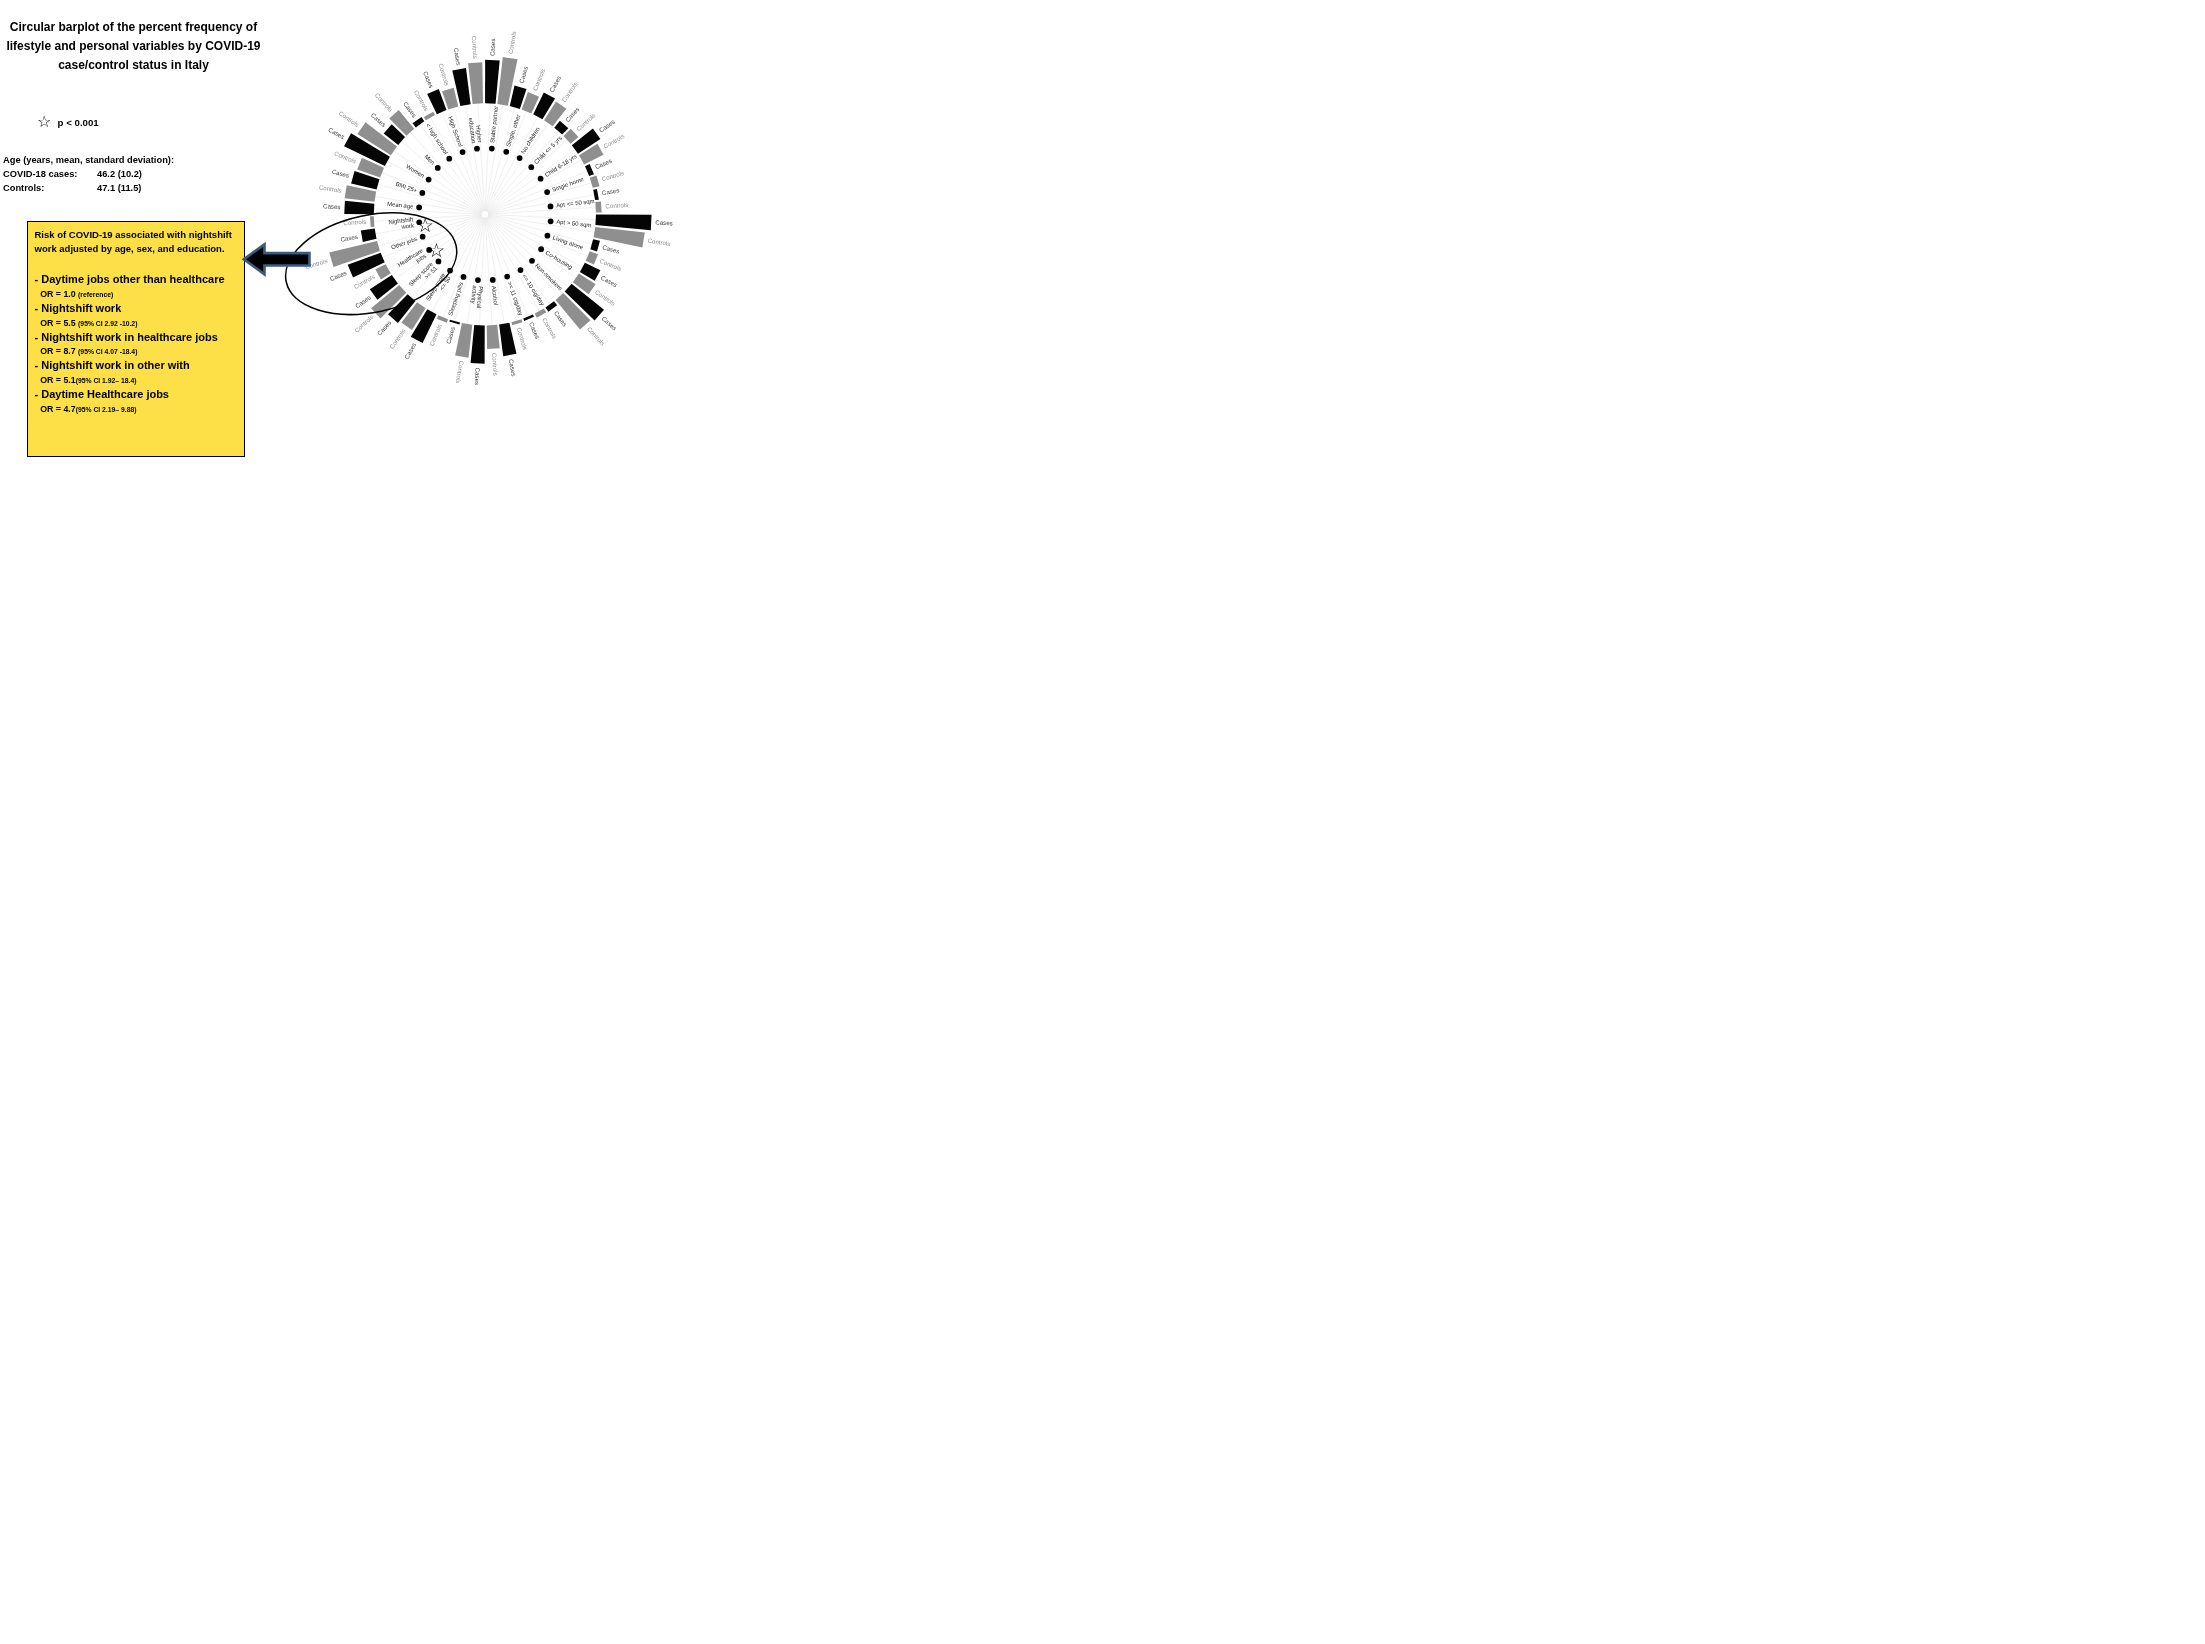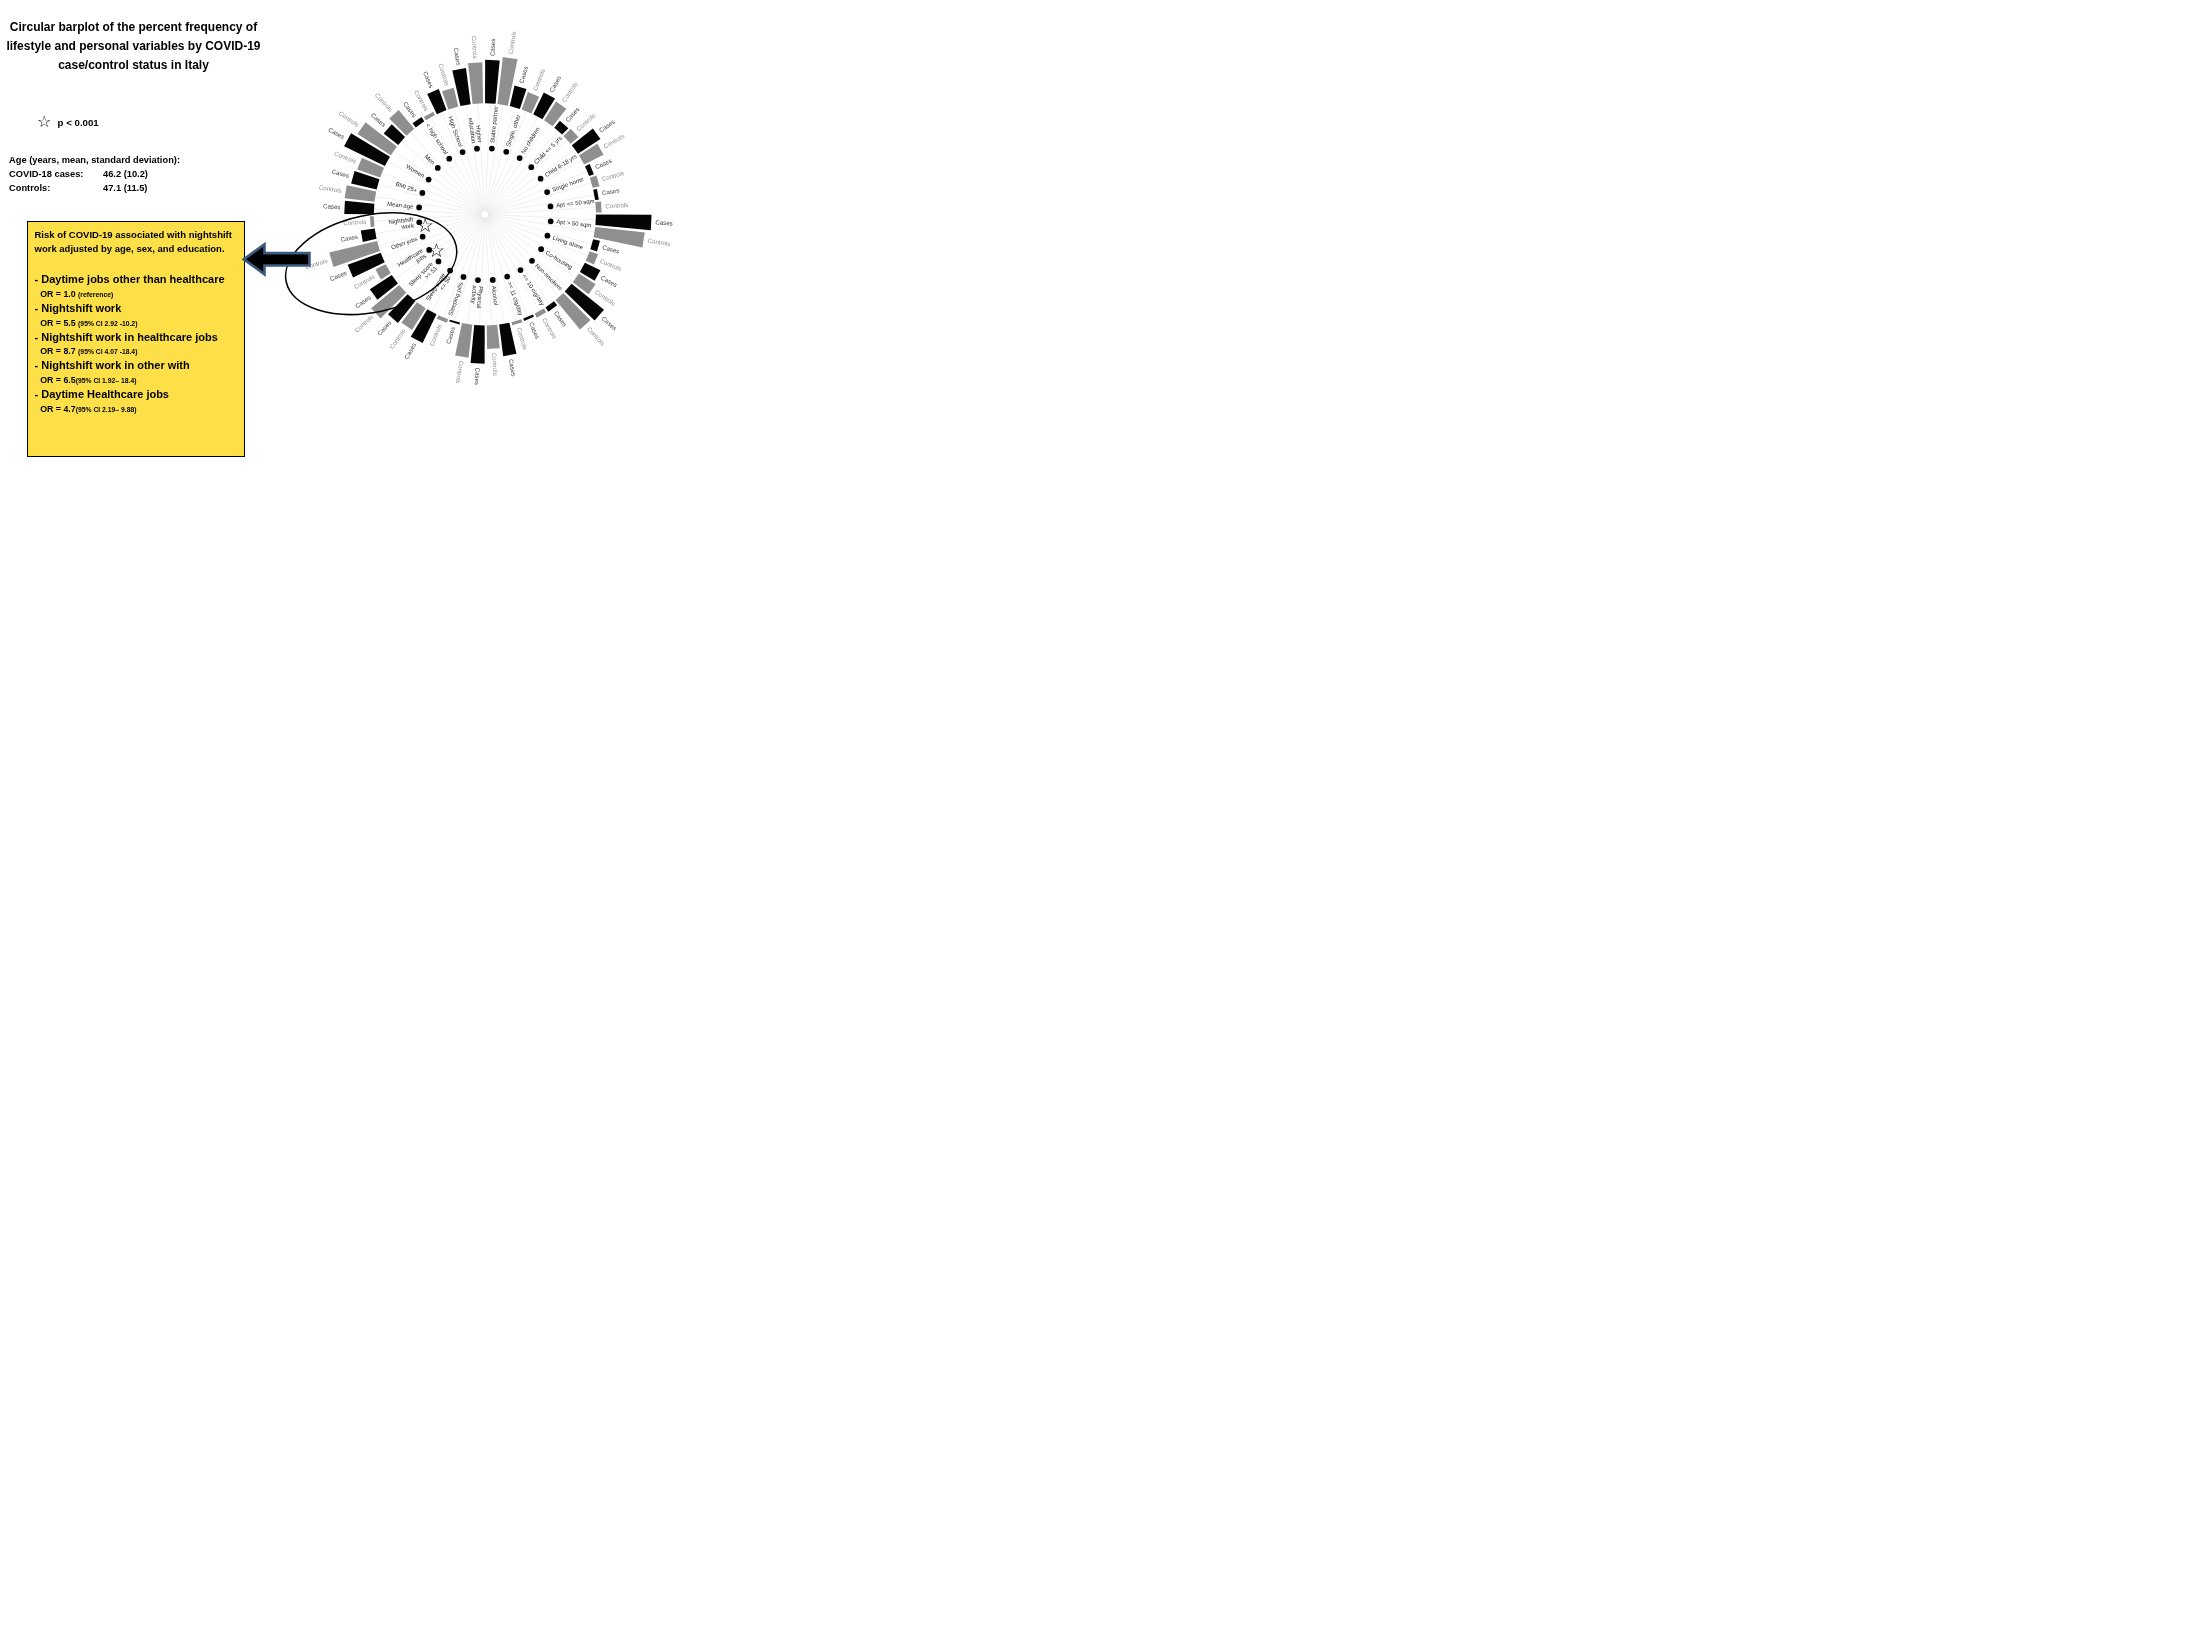--- a/index.html
+++ b/index.html
@@ -1,21 +1,21 @@
 <!DOCTYPE html>
 <html style="font-size:7px"><head>
 <meta charset="utf-8">
 <title>Circular barplot figure</title>
 <style>
   html,body{margin:0;padding:0;background:#fff;}
   body{width:685px;height:460px;position:relative;font-family:"Liberation Sans",sans-serif;color:#000;overflow:hidden;}
   .title{position:absolute;left:6px;top:17.6px;width:255px;text-align:center;font-size:12px;font-weight:bold;line-height:1.62;}
   .sig{position:absolute;left:37px;top:114px;display:flex;align-items:center;gap:6.2px;font-size:9.7px;font-weight:bold;}
   .sig .star{font-size:16px;font-weight:normal;line-height:1;}
-  .age{position:absolute;left:9px;top:154px;font-size:9.3px;font-weight:bold;line-height:1.5;}
+  .age{position:absolute;left:3px;top:154px;font-size:9.3px;font-weight:bold;line-height:1.5;}
   .age-row{display:flex;}
   .age-row .lbl{width:94px;}
   .risk-box{position:absolute;left:26.5px;top:221px;width:218px;height:236px;border:1.8px solid #000;box-sizing:border-box;padding:5.7px 7px;font-weight:bold;background:#fde047;}
   .risk-heading{font-size:9.5px;line-height:1.55;margin-bottom:15px;}
   .risk-item-label{font-size:11px;line-height:1.45;}
   .risk-item-or{font-size:8.8px;line-height:1.45;padding-left:5.7px;}
   .risk-item-or .ci{font-size:6.8px;}
   .risk-item:first-of-type .ci{font-size:8.8px;}
   #fig-svg{position:absolute;left:0;top:0;pointer-events:none;}
 </style>
@@ -50,21 +50,21 @@
   <div class="risk-item">
     <div class="risk-item-label">- Nightshift work</div>
     <div class="risk-item-or"><span>OR = 5.5</span> <span class="ci">(95% CI 2.92 -10.2)</span></div>
   </div>
   <div class="risk-item">
     <div class="risk-item-label">- Nightshift work in healthcare jobs</div>
     <div class="risk-item-or"><span>OR = 8.7</span> <span class="ci">(95% CI 4.07 -18.4)</span></div>
   </div>
   <div class="risk-item">
     <div class="risk-item-label">- Nightshift work in other with</div>
-    <div class="risk-item-or"><span>OR = 6.5</span><span class="ci">(95% CI 1.92– 18.4)</span></div>
+    <div class="risk-item-or"><span>OR = 5.1</span><span class="ci">(95% CI 1.92– 18.4)</span></div>
   </div>
   <div class="risk-item">
     <div class="risk-item-label">- Daytime Healthcare jobs</div>
     <div class="risk-item-or"><span>OR = 4.7</span><span class="ci">(95% CI 2.19– 9.88)</span></div>
   </div>
 </div>
 
 <svg id="fig-svg" width="685" height="460" viewBox="0 0 1554 1043">
     <line x1="1100.390798158365" y1="478.00955090126854" x2="1112.3101419884945" y2="234.3008533899586" stroke="#dcdcdc" stroke-width="1"></line>
     <line x1="1101.2790495015347" y1="478.1029098794161" x2="1140.2900592983424" y2="237.24166120160706" stroke="#dcdcdc" stroke-width="1"></line>

